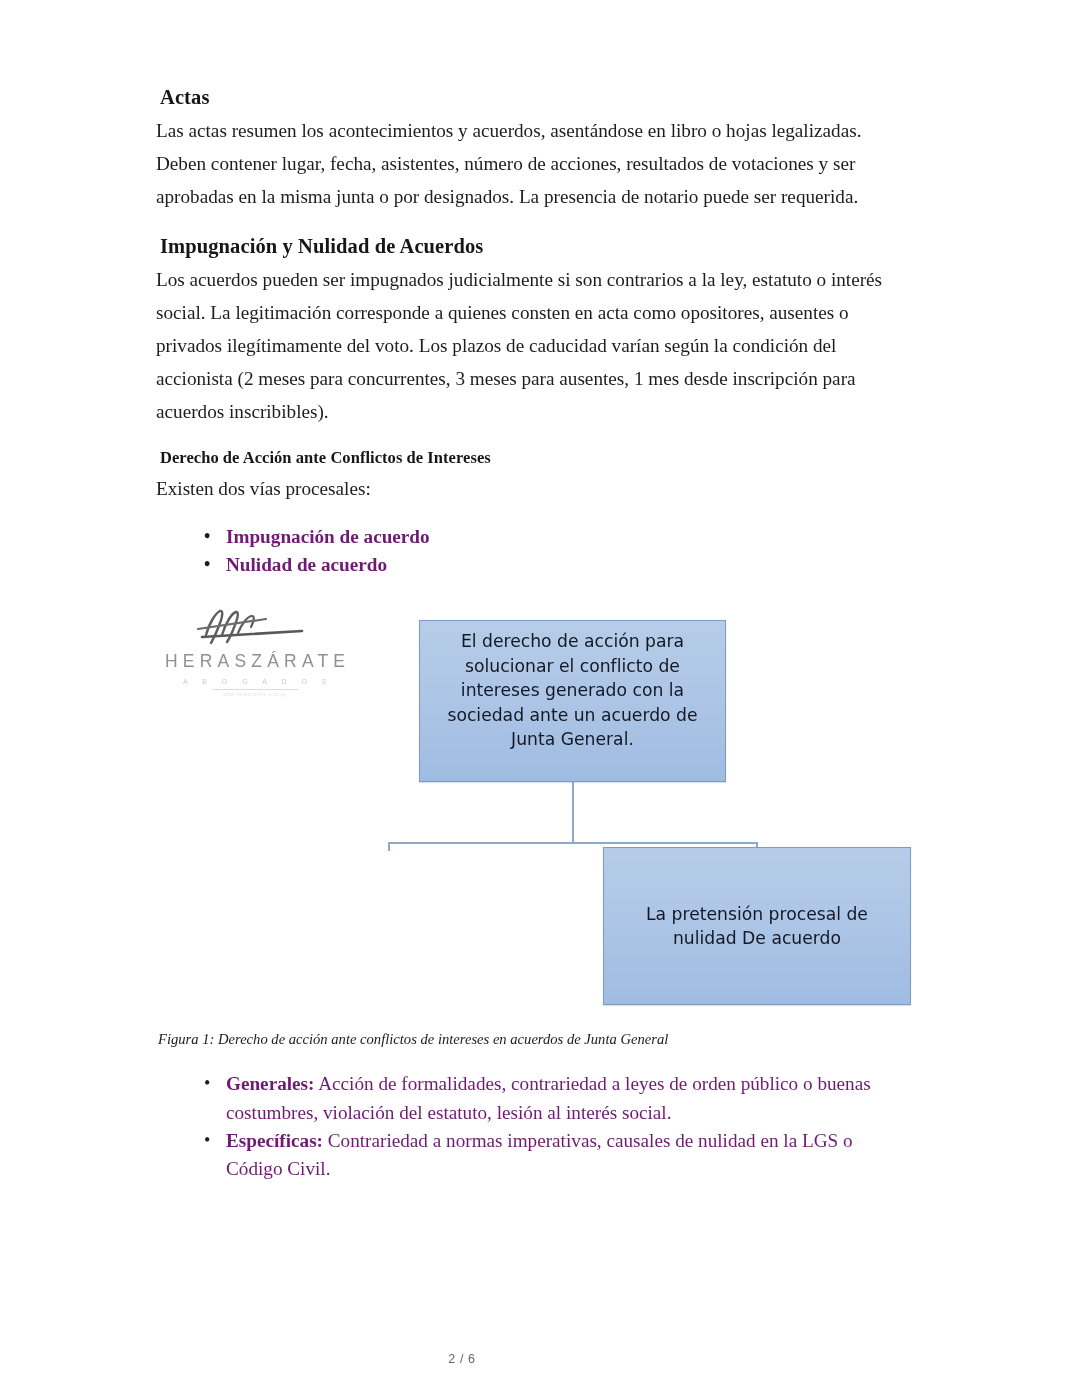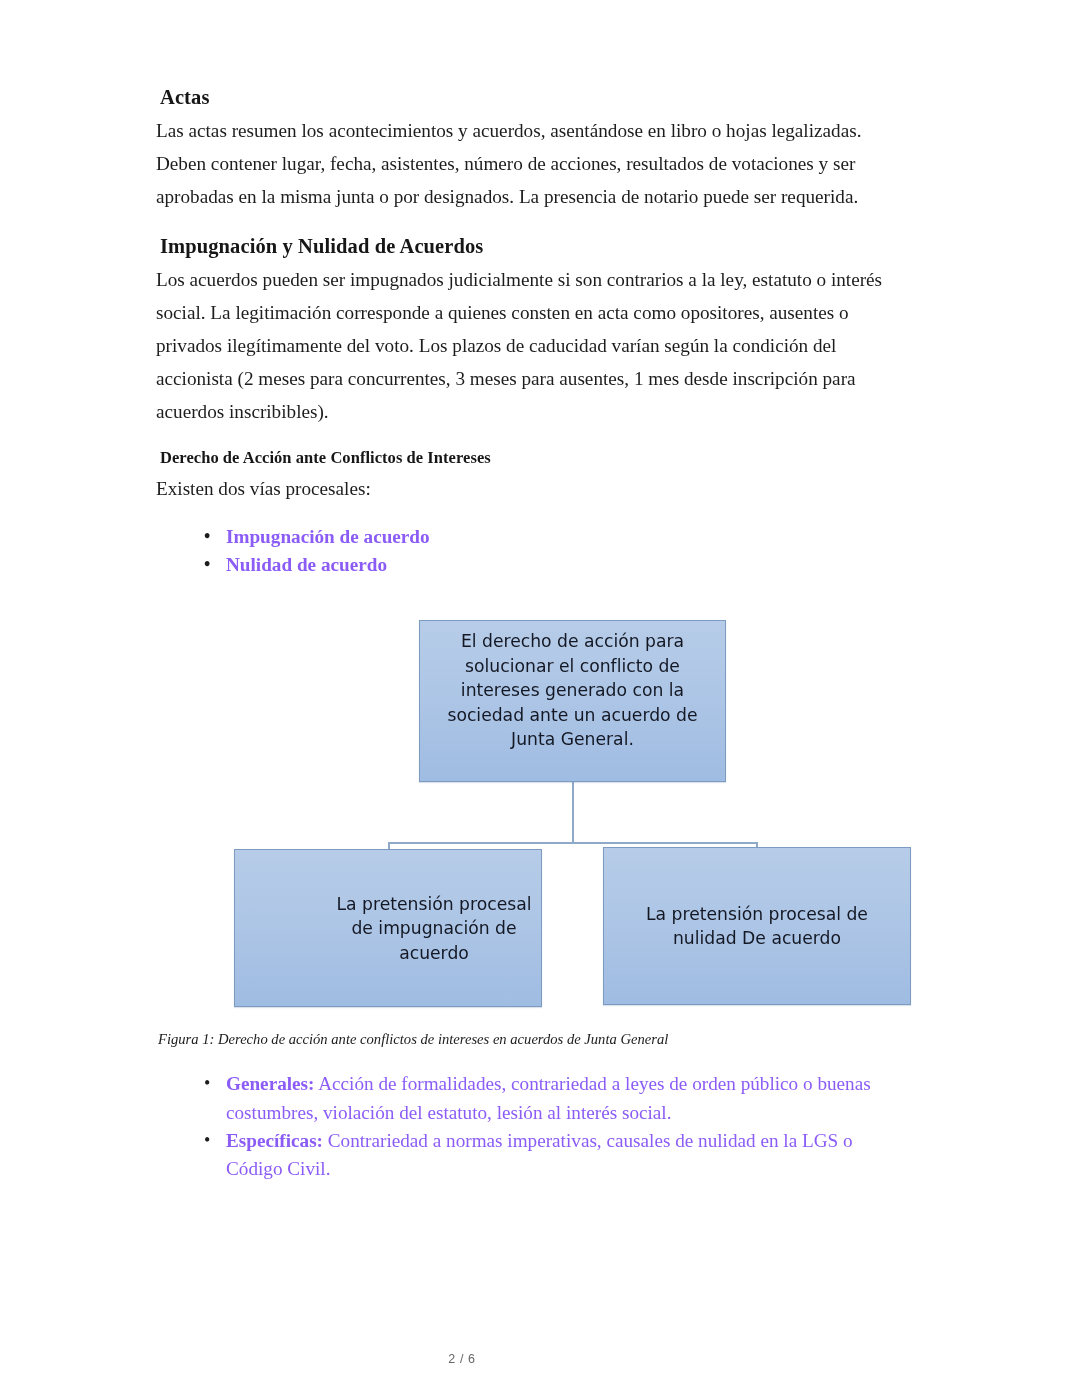--- a/index.html
+++ b/index.html
@@ -59,21 +59,21 @@
   ul.doc-list {
     margin: 0;
     padding: 0 0 0 48px;
     list-style: none;
   }
   ul.doc-list li {
     position: relative;
     font-size: 19.2px;
     line-height: 28.2px;
     padding-left: 22px;
-    color: #8b5cf6;
+    color: #701a75;
   }
   ul.doc-list li::before {
     content: "\2022";
     position: absolute;
     left: 0;
     top: -1px;
     font-size: 18px;
     color: #1d1d1d;
   }
   ul.doc-list.bold li {
@@ -234,33 +234,45 @@
 
     <div style="height:18px"></div>
 
     <ul class="doc-list bold">
       <li>Impugnación de acuerdo</li>
       <li>Nulidad de acuerdo</li>
     </ul>
 
     <div class="figure-block">
 
+      <div class="logo">
+        <svg class="logo-mark" viewBox="0 0 150 44">
+          <g stroke="#5b5b5b" fill="none" stroke-linecap="round">
+            <path d="M26 30 C30 16, 36 8, 40 6 C43 5, 43 10, 40 18 C37 27, 33 34, 31 38" stroke-width="2.4"></path>
+            <path d="M42 30 C46 17, 52 8, 56 7 C59 6.5, 58 12, 55 20 C52 28, 49 34, 47 37" stroke-width="2.4"></path>
+            <path d="M58 28 C62 18, 68 11, 72 11 C75 11, 74 16, 71 22" stroke-width="2.2"></path>
+            <path d="M18 24 L86 14" stroke-width="2.2" stroke="#6a6a6a"></path>
+            <path d="M22 32 L122 26" stroke-width="2.6" stroke="#555555"></path>
+          </g>
+        </svg>
+        <div class="logo-name">HERASZÁRATE</div>
+        <div class="logo-sub">A B O G A D O S</div>
+        <div class="logo-rule"></div>
+        <div class="logo-tag">www.heraszarate.com.pe</div>
+      </div>
 
       <div class="conn conn-v-top"></div>
       <div class="conn conn-h"></div>
       <div class="conn conn-v-left"></div>
       <div class="conn conn-v-right"></div>
 
       <div class="dbox dbox-top">
         <span class="dbox-text">El derecho de acción para solucionar el conflicto de intereses generado con la sociedad ante un acuerdo de Junta General.</span>
       </div>
 
-      <div class="dbox dbox-left">
-        <span class="dbox-text">La pretensión procesal de impugnación de acuerdo</span>
-      </div>
 
       <div class="dbox dbox-right">
         <span class="dbox-text">La pretensión procesal de nulidad De acuerdo</span>
       </div>
     </div>
 
     <p class="caption">Figura 1: Derecho de acción ante conflictos de intereses en acuerdos de Junta General</p>
 
     <div style="height:22px"></div>
 

